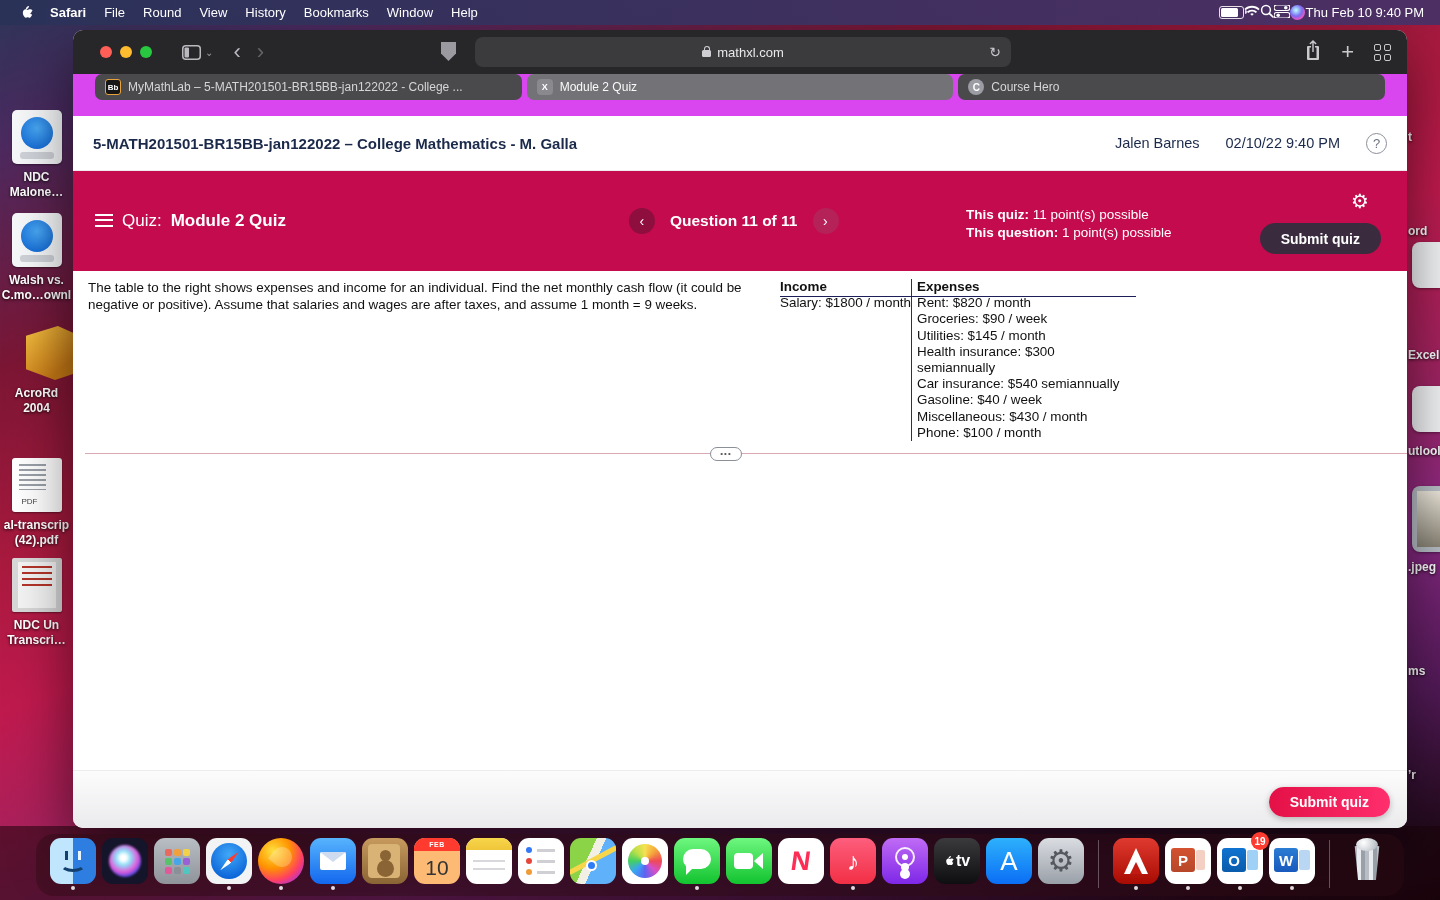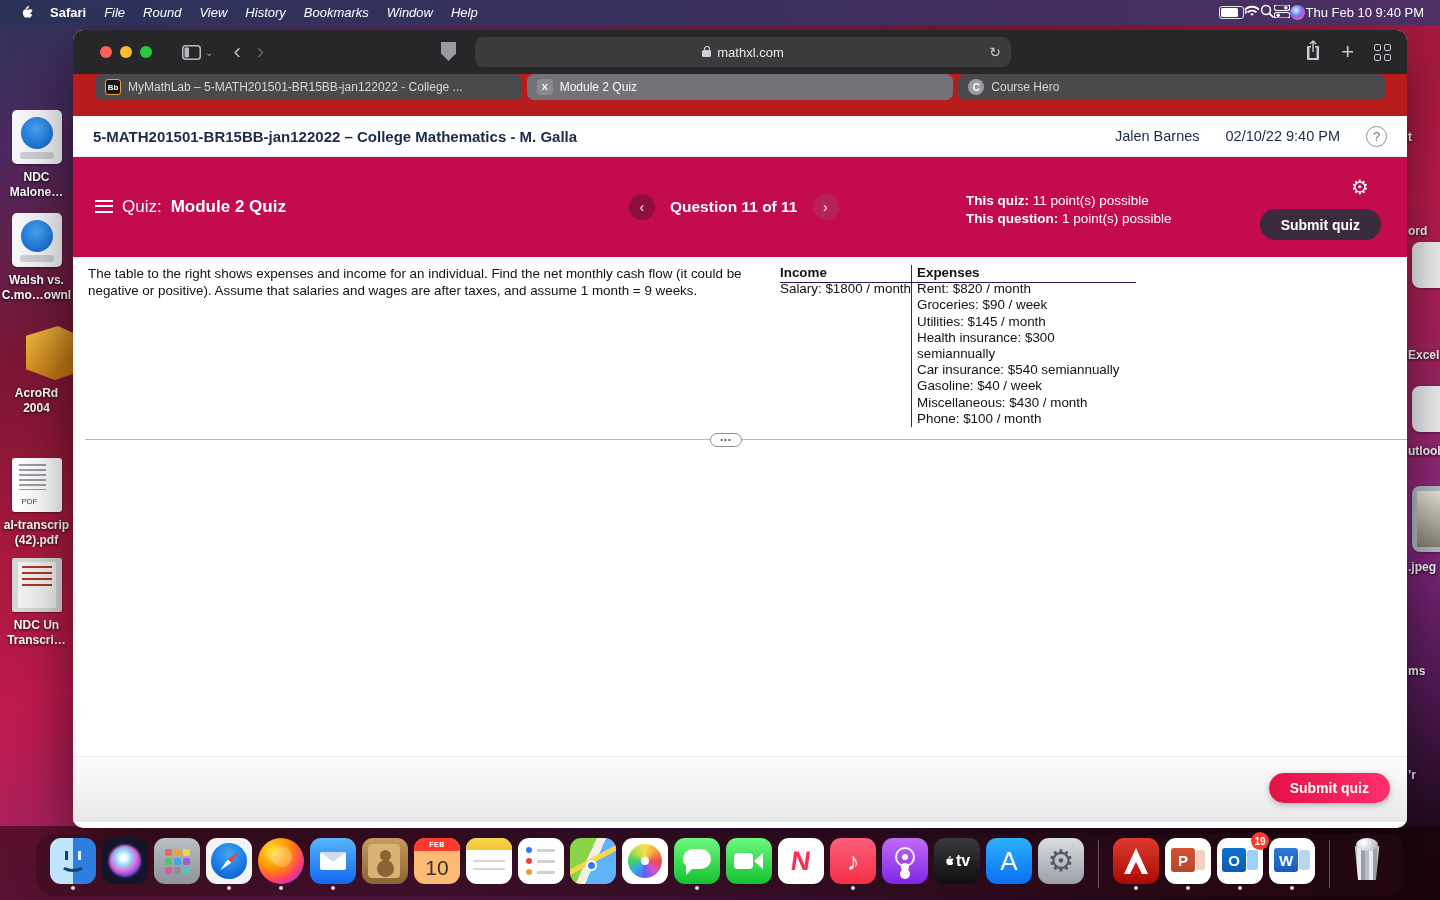--- a/index.html
+++ b/index.html
@@ -58,30 +58,30 @@
   .lock{width:9px;height:7px;background:#cfcfd4;border-radius:1.5px;position:relative;margin-top:3px;}
   .lock::before{content:'';position:absolute;left:1.5px;top:-4px;width:6px;height:5px;border:1.5px solid #cfcfd4;border-bottom:none;border-radius:4px 4px 0 0;box-sizing:border-box;}
   .reload{position:absolute;right:10px;color:#c9c9ce;font-size:14px;}
   .chrome-right{position:absolute;right:16px;top:0;height:44px;display:flex;align-items:center;gap:20px;color:#c9c9ce;}
   .shield{position:absolute;left:368px;top:12px;width:15px;height:19px;background:#9a9aa0;
     clip-path:polygon(0 0,100% 0,100% 60%,50% 100%,0 60%);}
   .gicon{font-size:18px;}
   .gridic{display:grid;grid-template-columns:7px 7px;grid-gap:3px;}
   .gridic i{width:7px;height:7px;border:1.5px solid #c9c9ce;border-radius:2px;box-sizing:border-box;}
   
-  .tabstrip{height:34px;background:#b91c1c;display:flex;gap:5px;padding:0 22px 8px;}
+  .tabstrip{height:34px;background:#d946ef;display:flex;gap:5px;padding:0 22px 8px;}
   .tab{flex:1;height:26px;border-radius:7px;background:#4a4a4d;display:flex;align-items:center;gap:7px;padding:0 10px;
     color:#d6d6d8;font-size:12px;overflow:hidden;white-space:nowrap;}
   .tab.active{background:#737377;color:#fafafa;}
   .fav{flex:none;width:16px;height:16px;display:flex;align-items:center;justify-content:center;font-weight:bold;}
   .fav.bb{background:#161616;border:1px solid #e8a33d;border-radius:3px;color:#fff;font-size:8px;box-sizing:border-box;}
   .fav.mx{background:#8a8a8e;border-radius:4px;color:#fff;font-size:9px;}
   .fav.ch{background:#9c9ca4;border-radius:50%;color:#fff;font-size:10px;}
   
-  .pagehead{height:41px;background:#fff;display:flex;align-items:center;padding:0 20px;border-bottom:1px solid #ececef;box-sizing:border-box;}
+  .pagehead{height:55px;background:#fff;display:flex;align-items:center;padding:0 20px;border-bottom:1px solid #ececef;box-sizing:border-box;}
   .course{font-size:15px;font-weight:bold;color:#1b2a4a;flex:1;}
   .ph-right{display:flex;align-items:center;gap:26px;color:#1b2a4a;font-size:14.5px;}
   .helpc{width:21px;height:21px;border:1.5px solid #8a8f98;border-radius:50%;color:#6b7280;font-size:13px;
     display:flex;align-items:center;justify-content:center;box-sizing:border-box;}
   
   .qbar{position:relative;height:100px;background:#c30b4e;color:#fff;}
   .burger{position:absolute;left:22px;top:43px;width:18px;height:13px;
     background:linear-gradient(#fff 0 2px,transparent 2px 5.5px,#fff 5.5px 7.5px,transparent 7.5px 11px,#fff 11px 13px);}
   .quiz-title{position:absolute;left:49px;top:40px;font-size:17px;}
   .quiz-title b{margin-left:9px;}
@@ -207,21 +207,21 @@
 </head>
 <body>
 
 <div class="menubar">
   <span class="apple">
     <svg width="13" height="15" viewBox="0 0 16 18">
         <path fill="#fff" d="M11.2 1c-.1 1.1-.6 2.1-1.3 2.8-.7.8-1.8 1.3-2.7 1.2-.1-1 .5-2.1 1.2-2.8C9.1 1.4 10.3.9 11.2 1zM13.6 9.7c0-2 1.7-2.9 1.8-3-.9-1.4-2.4-1.6-2.9-1.6-1.3-.1-2.4.7-3 .7-.6 0-1.6-.7-2.6-.7C5.2 5.2 3.5 6.6 3.5 9.3c0 1.6.6 3.3 1.4 4.4.7 1 1.3 1.8 2.2 1.8.9 0 1.2-.6 2.3-.6 1.1 0 1.4.6 2.3.6.9 0 1.6-.9 2.2-1.9.5-.7.7-1.1 1-1.9-2.5-1-2.3-2-2.3-2z"></path>
       </svg>
   </span>
   <span class="appname">Safari</span>
-  <span style="display:flex;font-style:italic;">
+  <span style="display:flex;">
 
   <span class="mi">File</span>
       <span class="mi">Round</span>
       <span class="mi">View</span>
       <span class="mi">History</span>
       <span class="mi">Bookmarks</span>
       <span class="mi">Window</span>
       <span class="mi">Help</span>
     </span>
   <span class="mb-right">

